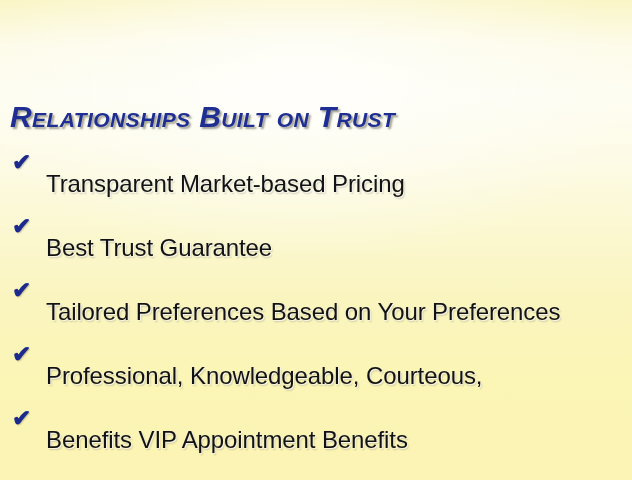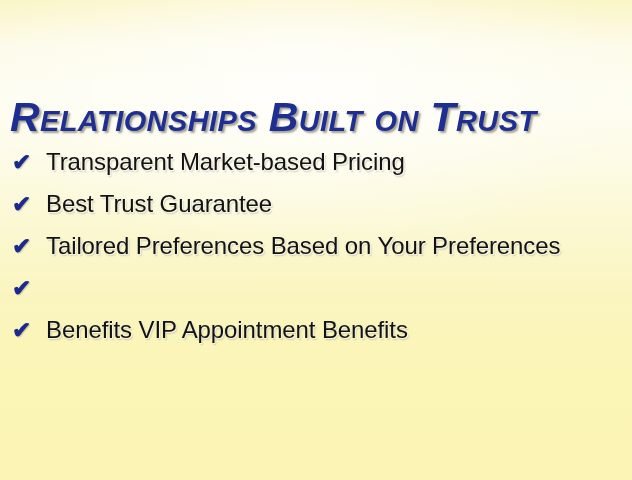--- a/index.html
+++ b/index.html
@@ -50,21 +50,21 @@
   #title {
     position: absolute;
     left: 10px;
     top: 95px;
     width: 616px;
     color: #1f2e92;
     font-family: "Liberation Sans", sans-serif;
     font-weight: bold;
     font-style: italic;
     font-variant: small-caps;
-    font-size: 41px;
+    font-size: 30px;
     line-height: 44px;
     letter-spacing: 0.4px;
     white-space: nowrap;
     text-shadow: 2px 2px 2px rgba(90,88,70,0.55);
   }
 
   #bullets {
     position: absolute;
     left: 12px;
     top: 146px;
@@ -91,20 +91,21 @@
 
   .btext {
     flex: 1 1 auto;
     color: #121212;
     font-size: 24px;
     line-height: 32px;
     font-weight: normal;
     letter-spacing: -0.1px;
     text-shadow: 1px 1px 1px rgba(255,255,255,0.85),
                  1.5px 1.5px 1.6px rgba(140,135,100,0.40);
+    margin-top: 22px;
   }
   .btext .line2 { display: block; }
 </style>
 </head>
 <body>
 
 <div id="slide">
 
   <div id="sheen"></div>
 
@@ -122,21 +123,21 @@
       <span class="btext">Best Trust Guarantee</span>
     </div>
 
     <div class="bullet">
       <span class="check">✔</span>
       <span class="btext">Tailored Preferences Based on Your Preferences</span>
     </div>
 
     <div class="bullet">
       <span class="check">✔</span>
-      <span class="btext"></span>
+      <span class="btext"><span>Professional, Knowledgeable, Courteous,</span></span>
     </div>
 
     <div class="bullet">
       <span class="check">✔</span>
       <span class="btext">Benefits VIP Appointment Benefits</span>
     </div>
 
   </div>
 </div>
 

